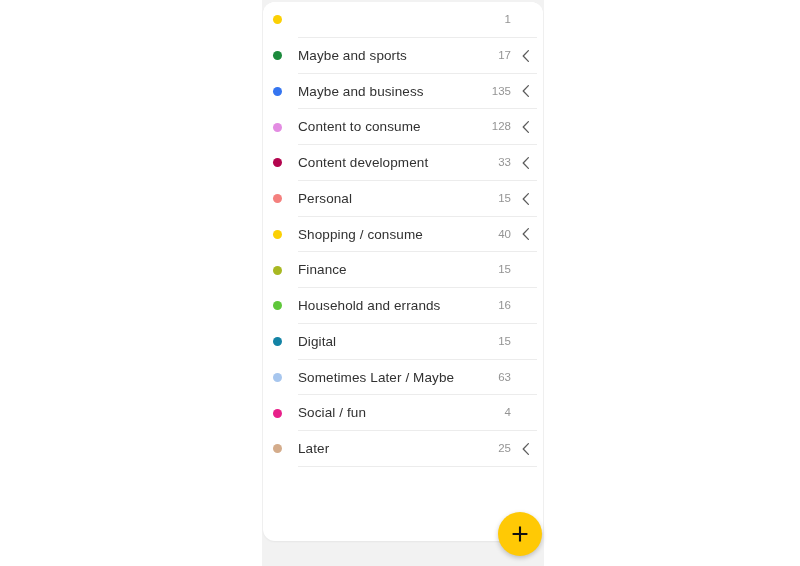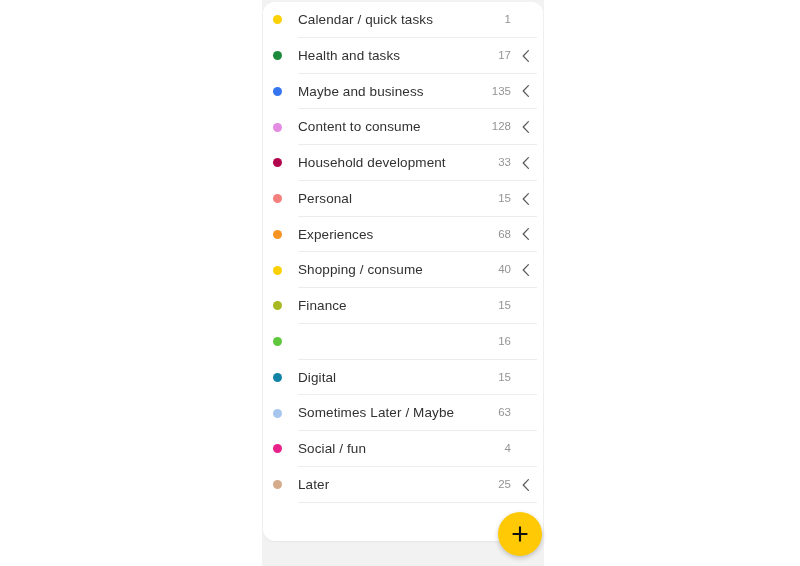--- a/index.html
+++ b/index.html
@@ -124,32 +124,31 @@
 </style>
 </head>
 <body>
 
 <div id="app-panel"></div>
 
 <div id="list-card">
   <div class="list" id="list-root">
       <div class="row">
         <span class="dot" style="background: rgb(251, 208, 4);"></span>
-        <span class="label">Calendar / quick tasks</span>
         <span class="spacer"></span>
         <span class="count">1</span>
         <span class="chev hidden">
           <svg width="10" height="14" viewBox="0 0 10 14" aria-hidden="true">
             <path d="M7.4 1.6 L2.2 7 L7.4 12.4" fill="none" stroke="#5e5e5e" stroke-width="1.3" stroke-linecap="round" stroke-linejoin="round"></path>
           </svg>
         </span>
       </div>
       <div class="row">
         <span class="dot" style="background: rgb(28, 138, 60);"></span>
-        <span class="label">Health and tasks</span>
+        <span class="label">Maybe and sports</span>
         <span class="spacer"></span>
         <span class="count">17</span>
         <span class="chev">
           <svg width="10" height="14" viewBox="0 0 10 14" aria-hidden="true">
             <path d="M7.4 1.6 L2.2 7 L7.4 12.4" fill="none" stroke="#5e5e5e" stroke-width="1.3" stroke-linecap="round" stroke-linejoin="round"></path>
           </svg>
         </span>
       </div>
       <div class="row">
         <span class="dot" style="background: rgb(53, 117, 240);"></span>
@@ -168,52 +167,41 @@
         <span class="spacer"></span>
         <span class="count">128</span>
         <span class="chev">
           <svg width="10" height="14" viewBox="0 0 10 14" aria-hidden="true">
             <path d="M7.4 1.6 L2.2 7 L7.4 12.4" fill="none" stroke="#5e5e5e" stroke-width="1.3" stroke-linecap="round" stroke-linejoin="round"></path>
           </svg>
         </span>
       </div>
       <div class="row">
         <span class="dot" style="background: rgb(179, 5, 78);"></span>
-        <span class="label">Household development</span>
+        <span class="label">Content development</span>
         <span class="spacer"></span>
         <span class="count">33</span>
         <span class="chev">
           <svg width="10" height="14" viewBox="0 0 10 14" aria-hidden="true">
             <path d="M7.4 1.6 L2.2 7 L7.4 12.4" fill="none" stroke="#5e5e5e" stroke-width="1.3" stroke-linecap="round" stroke-linejoin="round"></path>
           </svg>
         </span>
       </div>
       <div class="row">
         <span class="dot" style="background: rgb(244, 128, 126);"></span>
         <span class="label">Personal</span>
         <span class="spacer"></span>
         <span class="count">15</span>
         <span class="chev">
           <svg width="10" height="14" viewBox="0 0 10 14" aria-hidden="true">
             <path d="M7.4 1.6 L2.2 7 L7.4 12.4" fill="none" stroke="#5e5e5e" stroke-width="1.3" stroke-linecap="round" stroke-linejoin="round"></path>
           </svg>
         </span>
       </div>
       <div class="row">
-        <span class="dot" style="background: rgb(247, 147, 34);"></span>
-        <span class="label">Experiences</span>
-        <span class="spacer"></span>
-        <span class="count">68</span>
-        <span class="chev">
-          <svg width="10" height="14" viewBox="0 0 10 14" aria-hidden="true">
-            <path d="M7.4 1.6 L2.2 7 L7.4 12.4" fill="none" stroke="#5e5e5e" stroke-width="1.3" stroke-linecap="round" stroke-linejoin="round"></path>
-          </svg>
-        </span>
-      </div>
-      <div class="row">
         <span class="dot" style="background: rgb(251, 208, 4);"></span>
         <span class="label">Shopping / consume</span>
         <span class="spacer"></span>
         <span class="count">40</span>
         <span class="chev">
           <svg width="10" height="14" viewBox="0 0 10 14" aria-hidden="true">
             <path d="M7.4 1.6 L2.2 7 L7.4 12.4" fill="none" stroke="#5e5e5e" stroke-width="1.3" stroke-linecap="round" stroke-linejoin="round"></path>
           </svg>
         </span>
       </div>
@@ -223,20 +211,21 @@
         <span class="spacer"></span>
         <span class="count">15</span>
         <span class="chev hidden">
           <svg width="10" height="14" viewBox="0 0 10 14" aria-hidden="true">
             <path d="M7.4 1.6 L2.2 7 L7.4 12.4" fill="none" stroke="#5e5e5e" stroke-width="1.3" stroke-linecap="round" stroke-linejoin="round"></path>
           </svg>
         </span>
       </div>
       <div class="row">
         <span class="dot" style="background: rgb(95, 199, 59);"></span>
+        <span class="label">Household and errands</span>
         <span class="spacer"></span>
         <span class="count">16</span>
         <span class="chev hidden">
           <svg width="10" height="14" viewBox="0 0 10 14" aria-hidden="true">
             <path d="M7.4 1.6 L2.2 7 L7.4 12.4" fill="none" stroke="#5e5e5e" stroke-width="1.3" stroke-linecap="round" stroke-linejoin="round"></path>
           </svg>
         </span>
       </div>
       <div class="row">
         <span class="dot" style="background: rgb(19, 131, 165);"></span>

